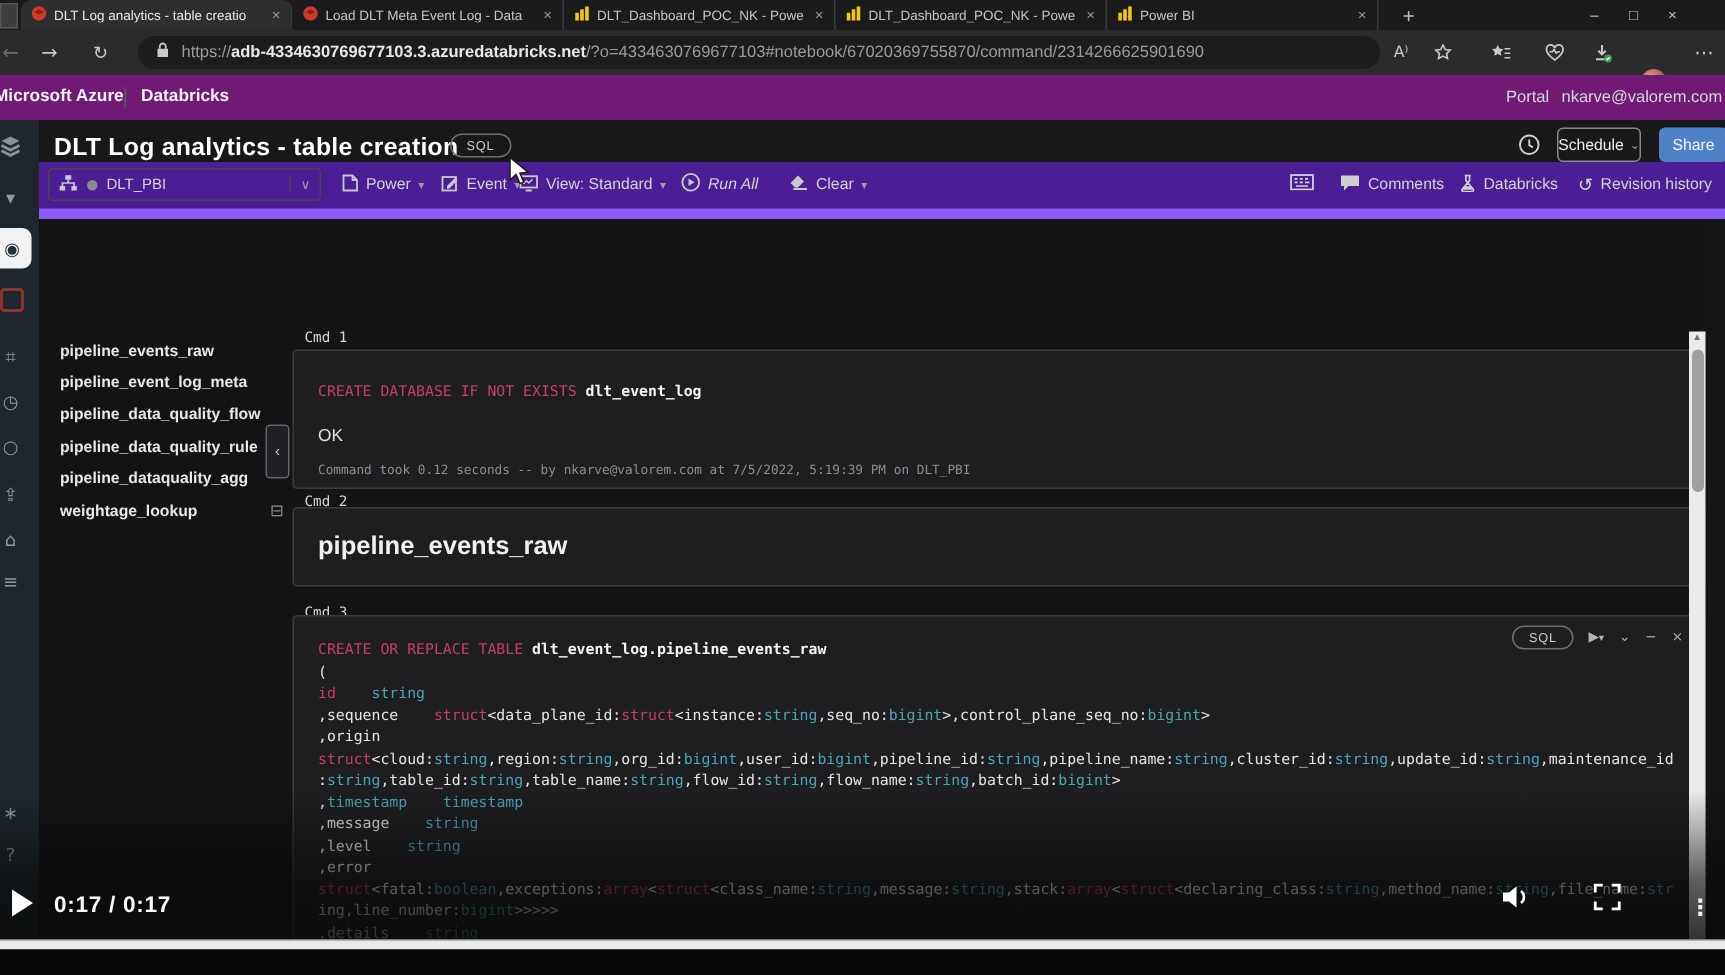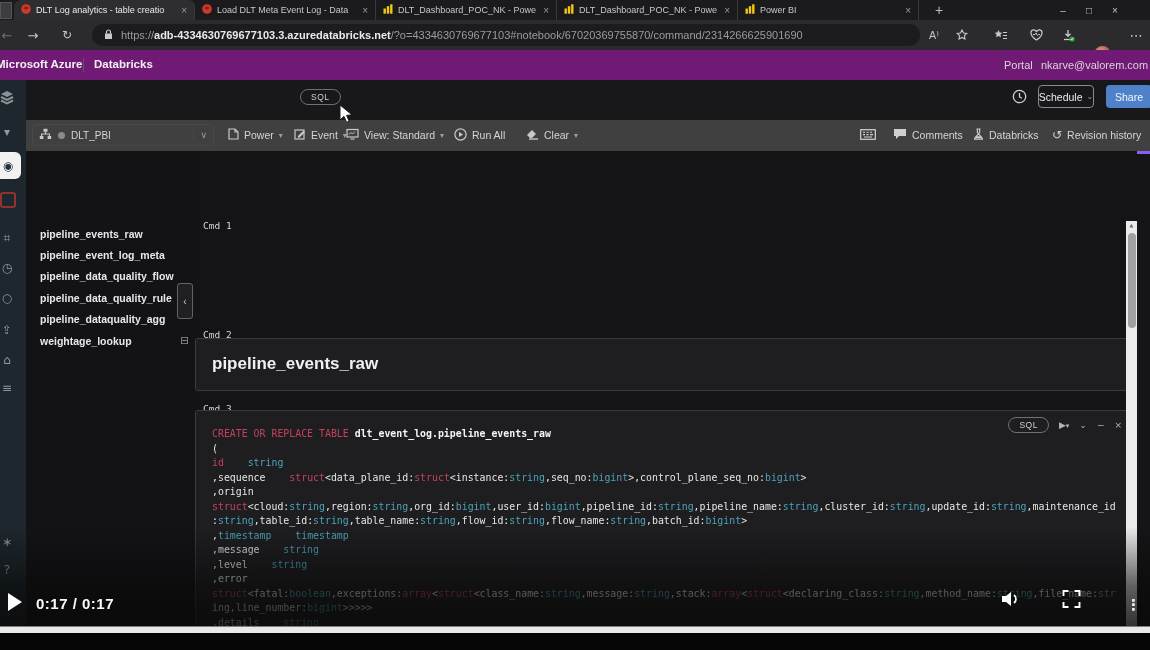--- a/index.html
+++ b/index.html
@@ -45,21 +45,21 @@
   .titlebar{position:absolute;left:26px;right:0;top:0;height:40px;background:#18181b;}
   .nbtitle{position:absolute;left:10px;top:9px;font-size:16.5px;font-weight:700;color:#fdfdfd;letter-spacing:.2px;}
   .pill{border:1px solid #707073;border-radius:10px;color:#cfcfd1;font-size:8.5px;padding:2px 10px;letter-spacing:.5px;}
   .sqlpill1{position:absolute;left:274px;top:9px;}
   .schedbtn{position:absolute;left:1012px;top:5px;width:56px;height:23px;border:1px solid #8a8a8d;border-radius:4px;
             color:#ececee;font-size:10.5px;display:flex;align-items:center;justify-content:center;gap:4px;box-sizing:border-box;}
   .sharebtn{position:absolute;left:1080px;top:5px;width:46px;height:23px;border-radius:4px;background:var(--share,#4e81c8);
             color:#f3f8ff;font-size:10.5px;display:flex;align-items:center;justify-content:center;}
   .clockico{position:absolute;left:986px;top:9px;}
 
-  .toolbar{position:absolute;left:26px;right:0;top:40px;height:31px;background:#404040;border-bottom:3px solid #8b5cf6;
+  .toolbar{position:absolute;left:26px;right:0;top:28px;height:31px;background:#4c1d95;border-bottom:7px solid #8b5cf6;
            color:#d4d4d6;font-size:10.5px;}
   .tb{position:absolute;top:0;height:30px;display:flex;align-items:center;gap:5px;}
   .caret{color:#9d9da0;font-size:8px;font-family:"DejaVu Sans",sans-serif;}
   .clusterbox{position:absolute;left:6px;top:4px;width:182px;height:22px;border:1px solid #48484b;border-radius:3px;
               display:flex;align-items:center;gap:6px;padding:0 6px;box-sizing:border-box;}
   .cl-dot{width:7px;height:7px;border-radius:50%;background:#8a8a8d;}
   .cl-right{margin-left:auto;border-left:1px solid #48484b;padding-left:6px;color:#9d9da0;font-size:9px;}
 
   .sidebar{position:absolute;left:26px;top:71px;width:168px;bottom:0;background:#131316;border-right:1px solid #28282b;}
   .toc-item{position:absolute;left:14px;height:21.4px;font-size:10.5px;font-weight:700;color:#e8e8ea;white-space:nowrap;display:flex;align-items:center;}
@@ -222,20 +222,21 @@
         <div class="rail-item" style="top: 176px;">◷</div>
         <div class="rail-item" style="top: 206px;">○</div>
         <div class="rail-item" style="top: 238px;">⇪</div>
         <div class="rail-item" style="top: 268px;">⌂</div>
         <div class="rail-item" style="top: 296px;">≡</div>
         <div class="rail-item" style="top: 450px;">∗</div>
         <div class="rail-item" style="top: 478px;">?</div>
       </div>
 
     <div class="titlebar">
+      <div class="nbtitle">DLT Log analytics - table creation</div>
       <div class="pill sqlpill1">SQL</div>
       <div class="clockico"><svg width="15" height="15" viewBox="0 0 15 15">
             <circle cx="7.5" cy="7.5" r="6.2" fill="none" stroke="#cfcfd1" stroke-width="1.3"></circle>
             <path d="M7.5 4v3.8l2.4 1.4" fill="none" stroke="#cfcfd1" stroke-width="1.3"></path>
           </svg></div>
       <div class="schedbtn">
           <span>Schedule</span>
           <span class="caret">⌄</span>
         </div>
       <div class="sharebtn">Share</div>
@@ -271,21 +272,21 @@
       </div>
       <div class="tb" style="left:320px;">
         <span><svg width="13" height="12" viewBox="0 0 13 12">
               <rect x="1" y="1.5" width="11" height="7.5" fill="none" stroke="#c9c9cb" stroke-width="1.2"></rect>
               <path d="M4.5 11h4" stroke="#c9c9cb" stroke-width="1.2"></path>
               <path d="M3 6.5l2-2 1.5 1.5L9 3.5" stroke="#c9c9cb" fill="none" stroke-width="1"></path>
             </svg></span>
         <span>View: Standard</span>
           <span class="caret">▾</span>
       </div>
-      <div class="tb" style="left:428px;">
+      <div class="tb" style="left:428px;font-style:italic;">
         <span><svg width="13" height="13" viewBox="0 0 13 13">
               <circle cx="6.5" cy="6.5" r="5.6" fill="none" stroke="#c9c9cb" stroke-width="1.2"></circle>
               <path d="M5 4l4 2.5L5 9z" fill="#c9c9cb"></path>
             </svg></span>
         <span>Run All</span>
       </div>
       <div class="tb" style="left:500px;">
         <span><svg width="13" height="11" viewBox="0 0 13 11">
               <path d="M4 9L1 6l5-5 4 4-4 4z" fill="#c9c9cb"></path>
               <path d="M3 10h9" stroke="#c9c9cb" stroke-width="1.4"></path>
@@ -326,20 +327,27 @@
           <div class="toc-item" style="top: 136.2px;">pipeline_data_quality_rule</div>
           <div class="toc-item" style="top: 157.6px;">pipeline_dataquality_agg</div>
           <div class="toc-item" style="top: 179px;">weightage_lookup</div>
         </div>
       <div class="collapsebtn">‹</div>
       <div class="toctoggle">⊟</div>
     </div>
 
     <div class="cells">
       <div class="cmdlabel" style="top:69px;">Cmd 1</div>
+      <div class="cell" style="top:82px;height:93px;">
+        <div class="code" id="code1" style="top:21px;">
+            <div class="code-line"><span class="tk-k">CREATE DATABASE IF NOT EXISTS </span><span class="tk-b">dlt_event_log</span></div>
+          </div>
+        <div class="okline">OK</div>
+        <div class="metaline">Command took 0.12 seconds -- by nkarve@valorem.com at 7/5/2022, 5:19:39 PM on DLT_PBI</div>
+      </div>
 
       <div class="cmdlabel" style="top:178px;">Cmd 2</div>
       <div class="cell" style="top:187px;height:53px;">
         <div class="mdheading">pipeline_events_raw</div>
       </div>
 
       <div class="cmdlabel" style="top:252px;">Cmd 3</div>
       <div class="cell" style="top:259px;height:289px;">
         <div class="cellhdr">
           <span class="pill">SQL</span>

